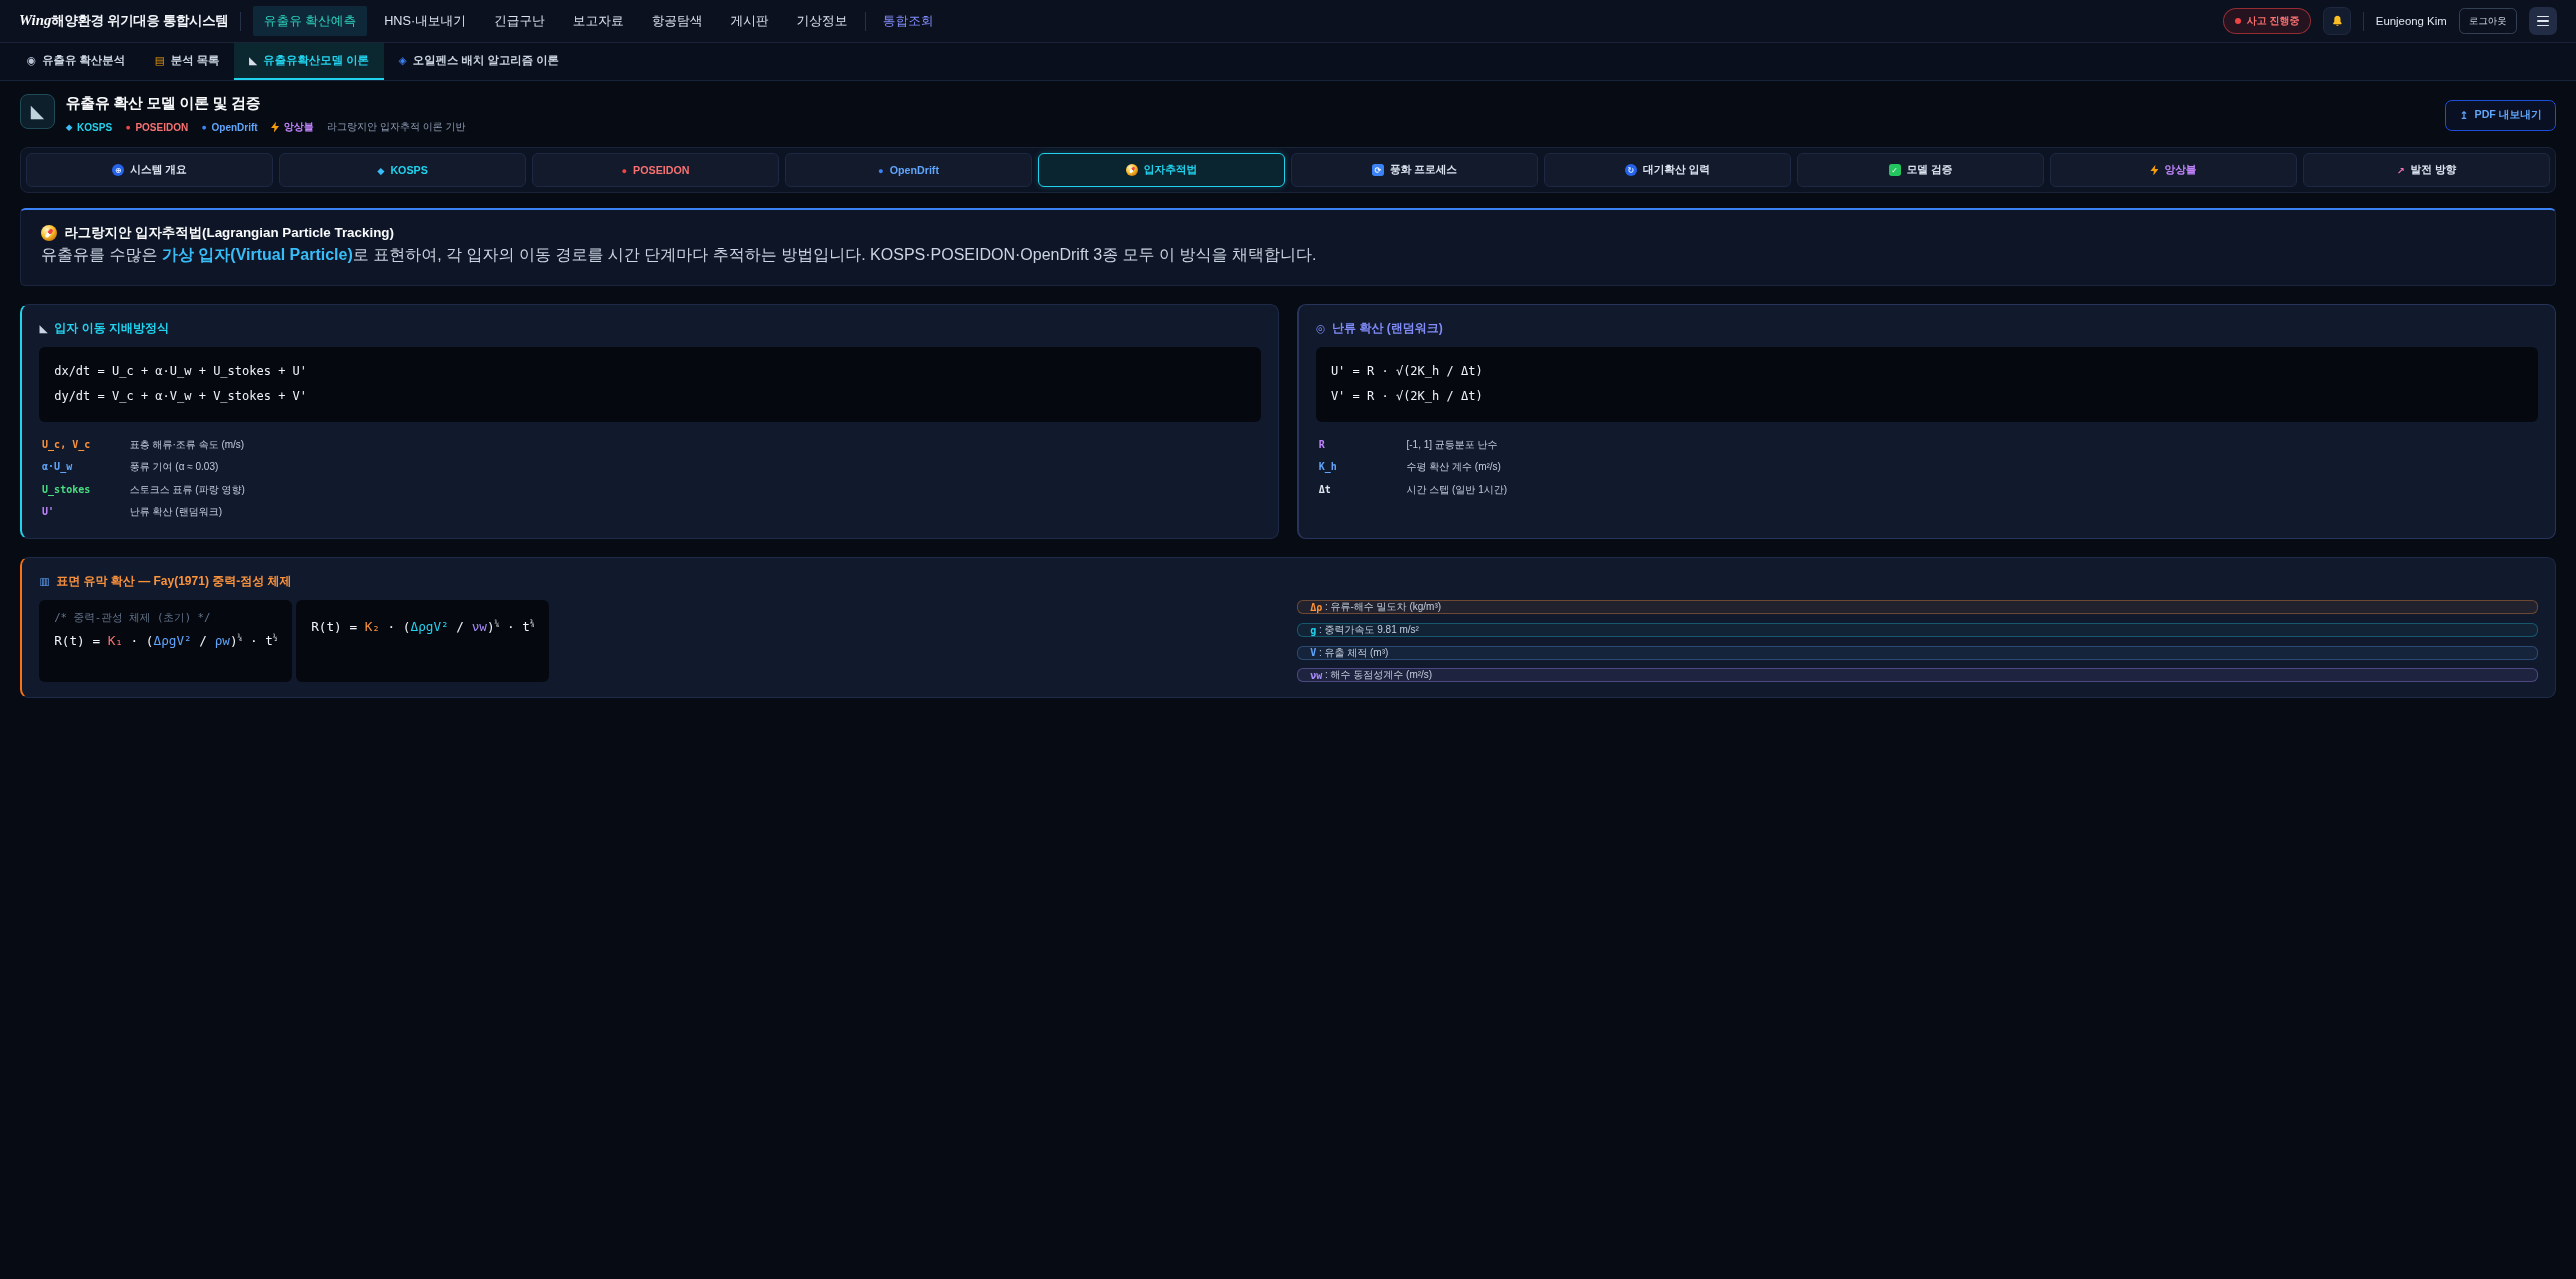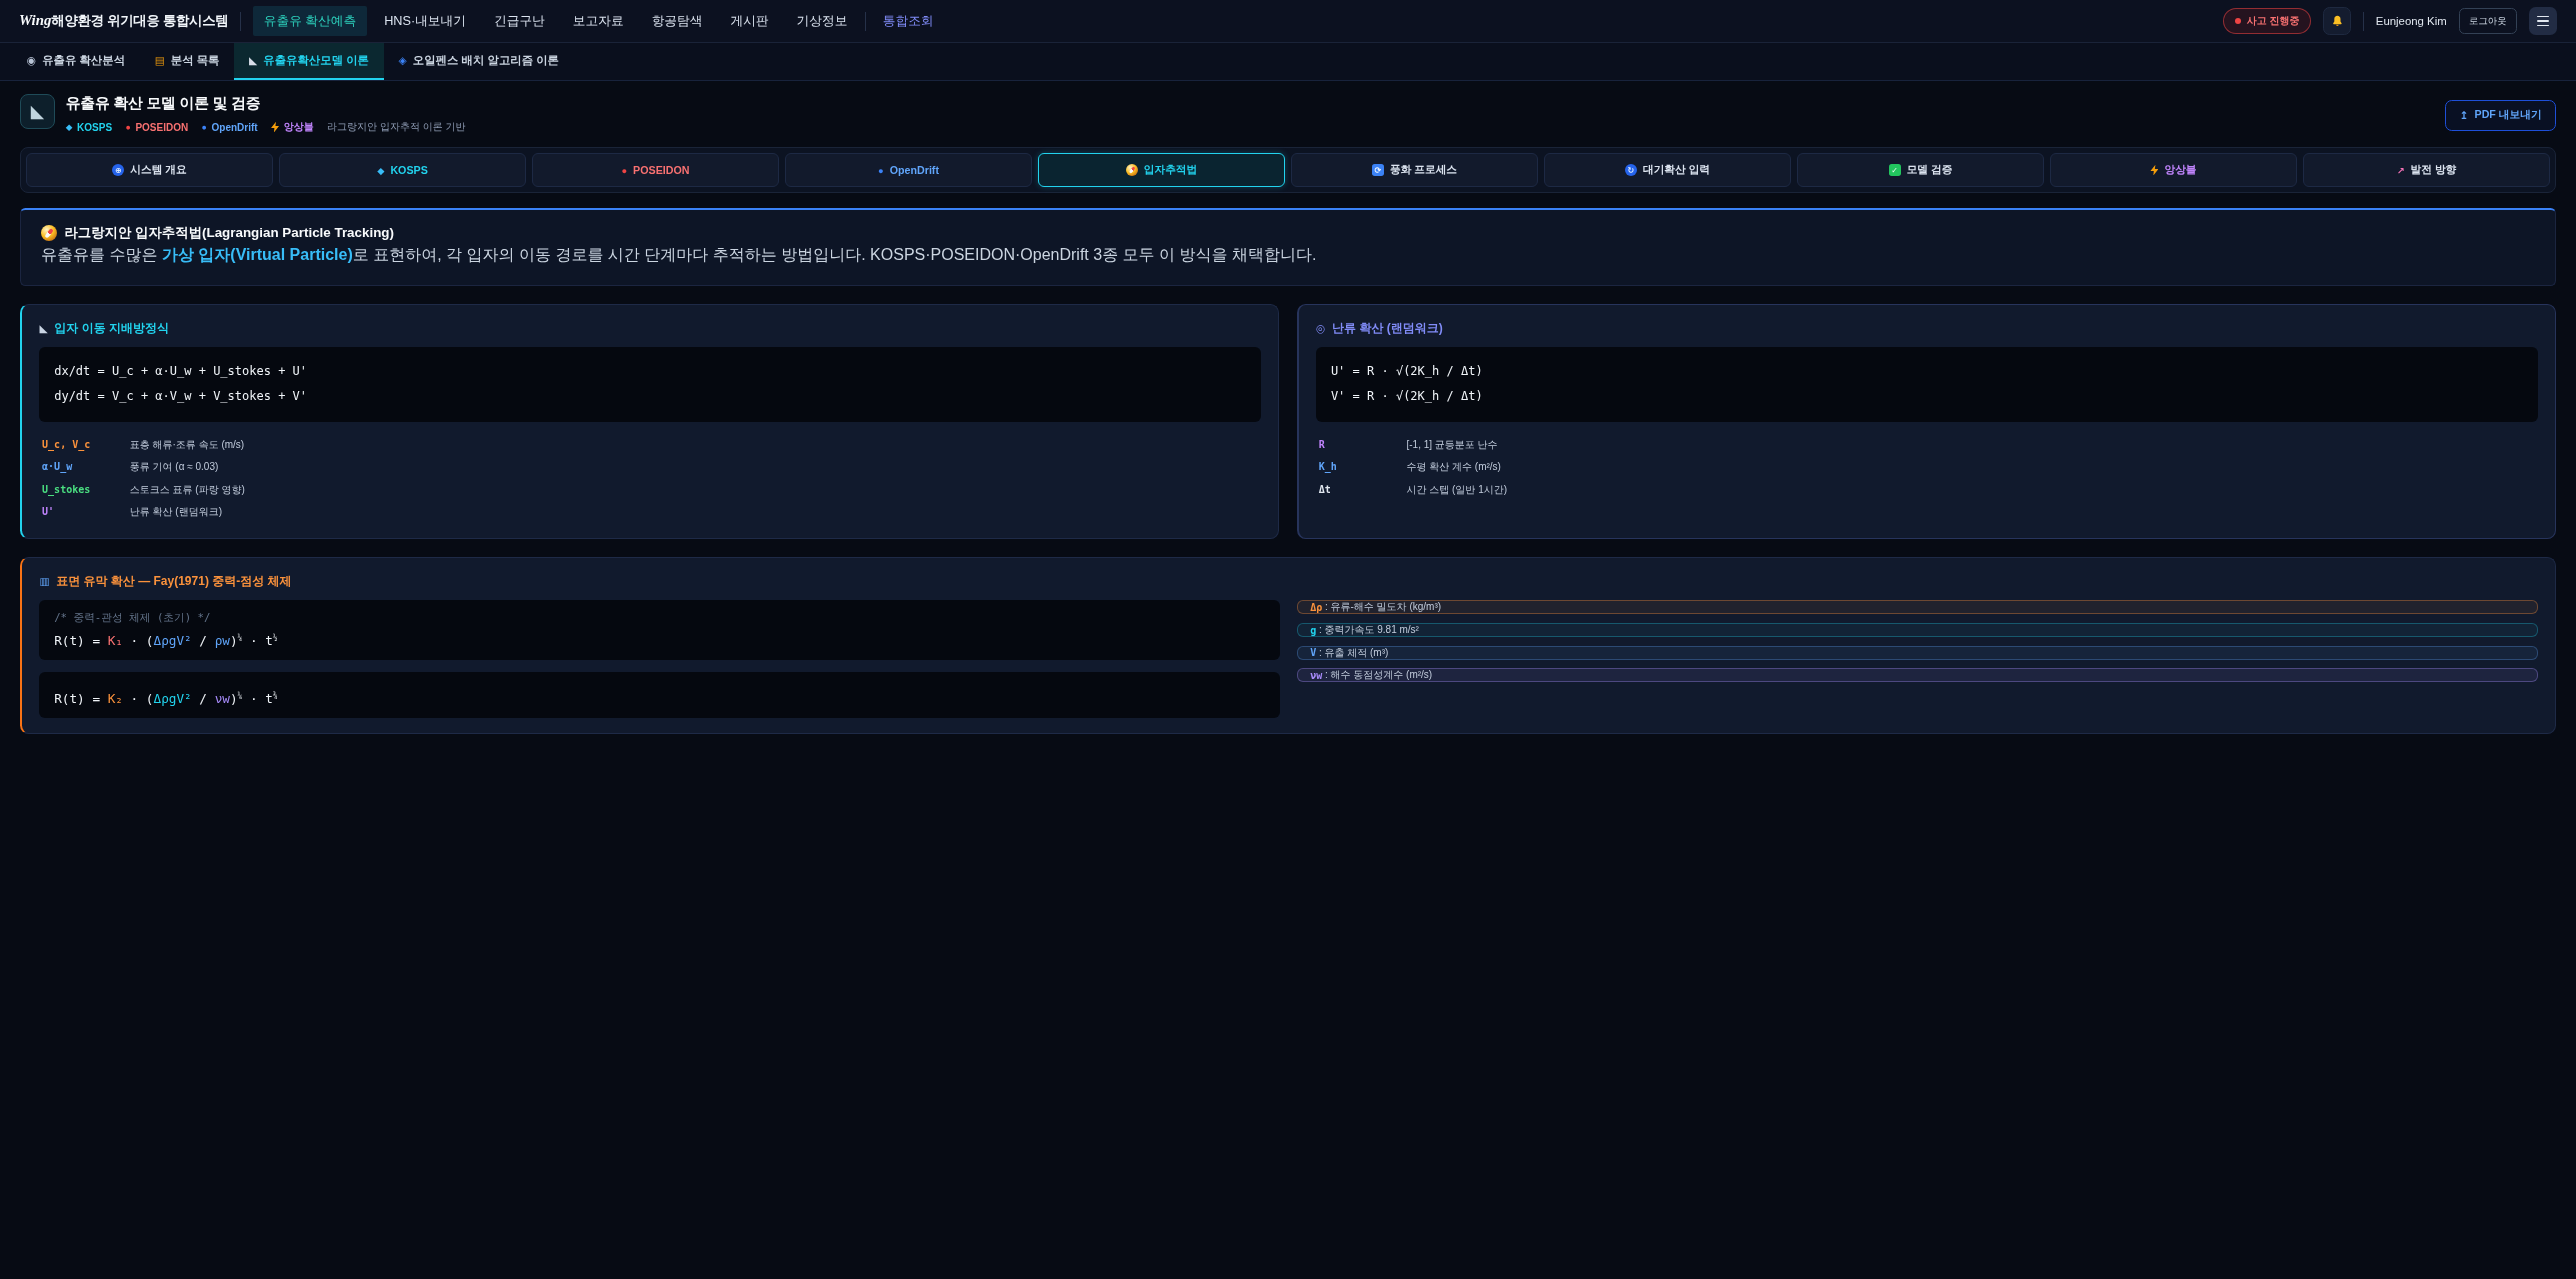--- a/index.html
+++ b/index.html
@@ -88,21 +88,21 @@
   .codeblock { margin-top:10.7px; background:#05080f; border-radius:6px; padding:12px 14.8px; font-size:12px; line-height:2.1; color:#f1f5f9; }
   .defs { margin-top:12px; }
   .def-row { display:flex; gap:6.7px; padding:4px 2.7px; font-size:10px; line-height:1.45; }
   .def-term { width:81px; flex:none; font-weight:700; }
   .def-desc { color:#c3cddd; }
   .dc-orange { color:#fb923c; } .dc-blue { color:#60a5fa; } .dc-green { color:#4ade80; } .dc-purple { color:#c084fc; } .dc-light { color:#e2e8f0; }
 
   
   .fay { margin:17.4px 20px 27px; }
   .fay-grid { display:flex; gap:17.4px; margin-top:10.7px; }
-  .fay-left { flex:1; display:flex; flex-direction:column; gap:12px; }
+  .fay-left { flex:1; display:flex; flex-direction:row; gap:4px; }
   .fay-block { background:#05080f; border-radius:6px; padding:10.7px 14.8px 12px; }
   .fay-comment { color:#64748b; font-size:10.7px; }
   .fay-formula { margin-top:8px; font-size:12.7px; color:#f1f5f9; }
   .seg-red { color:#f87171; } .seg-orange { color:#fb923c; } .seg-blue { color:#60a5fa; } .seg-cyan { color:#22d3ee; } .seg-violet { color:#a78bfa; }
   .sup { font-size:0.62em; vertical-align:super; }
   .fay-right { flex:1; display:flex; flex-direction:column; gap:8.7px; }
   .pill { height:14px; border-radius:6px; display:flex; align-items:center; padding:0 12px; font-size:10px; gap:2.7px; }
   .pill .sym { font-weight:800; }
   .pill .pdesc { color:#c3cddd; }
   .pill.p-orange { background:rgba(251,146,60,0.07); border:0.7px solid rgba(251,146,60,0.35); } .pill.p-orange .sym { color:#fb923c; }

